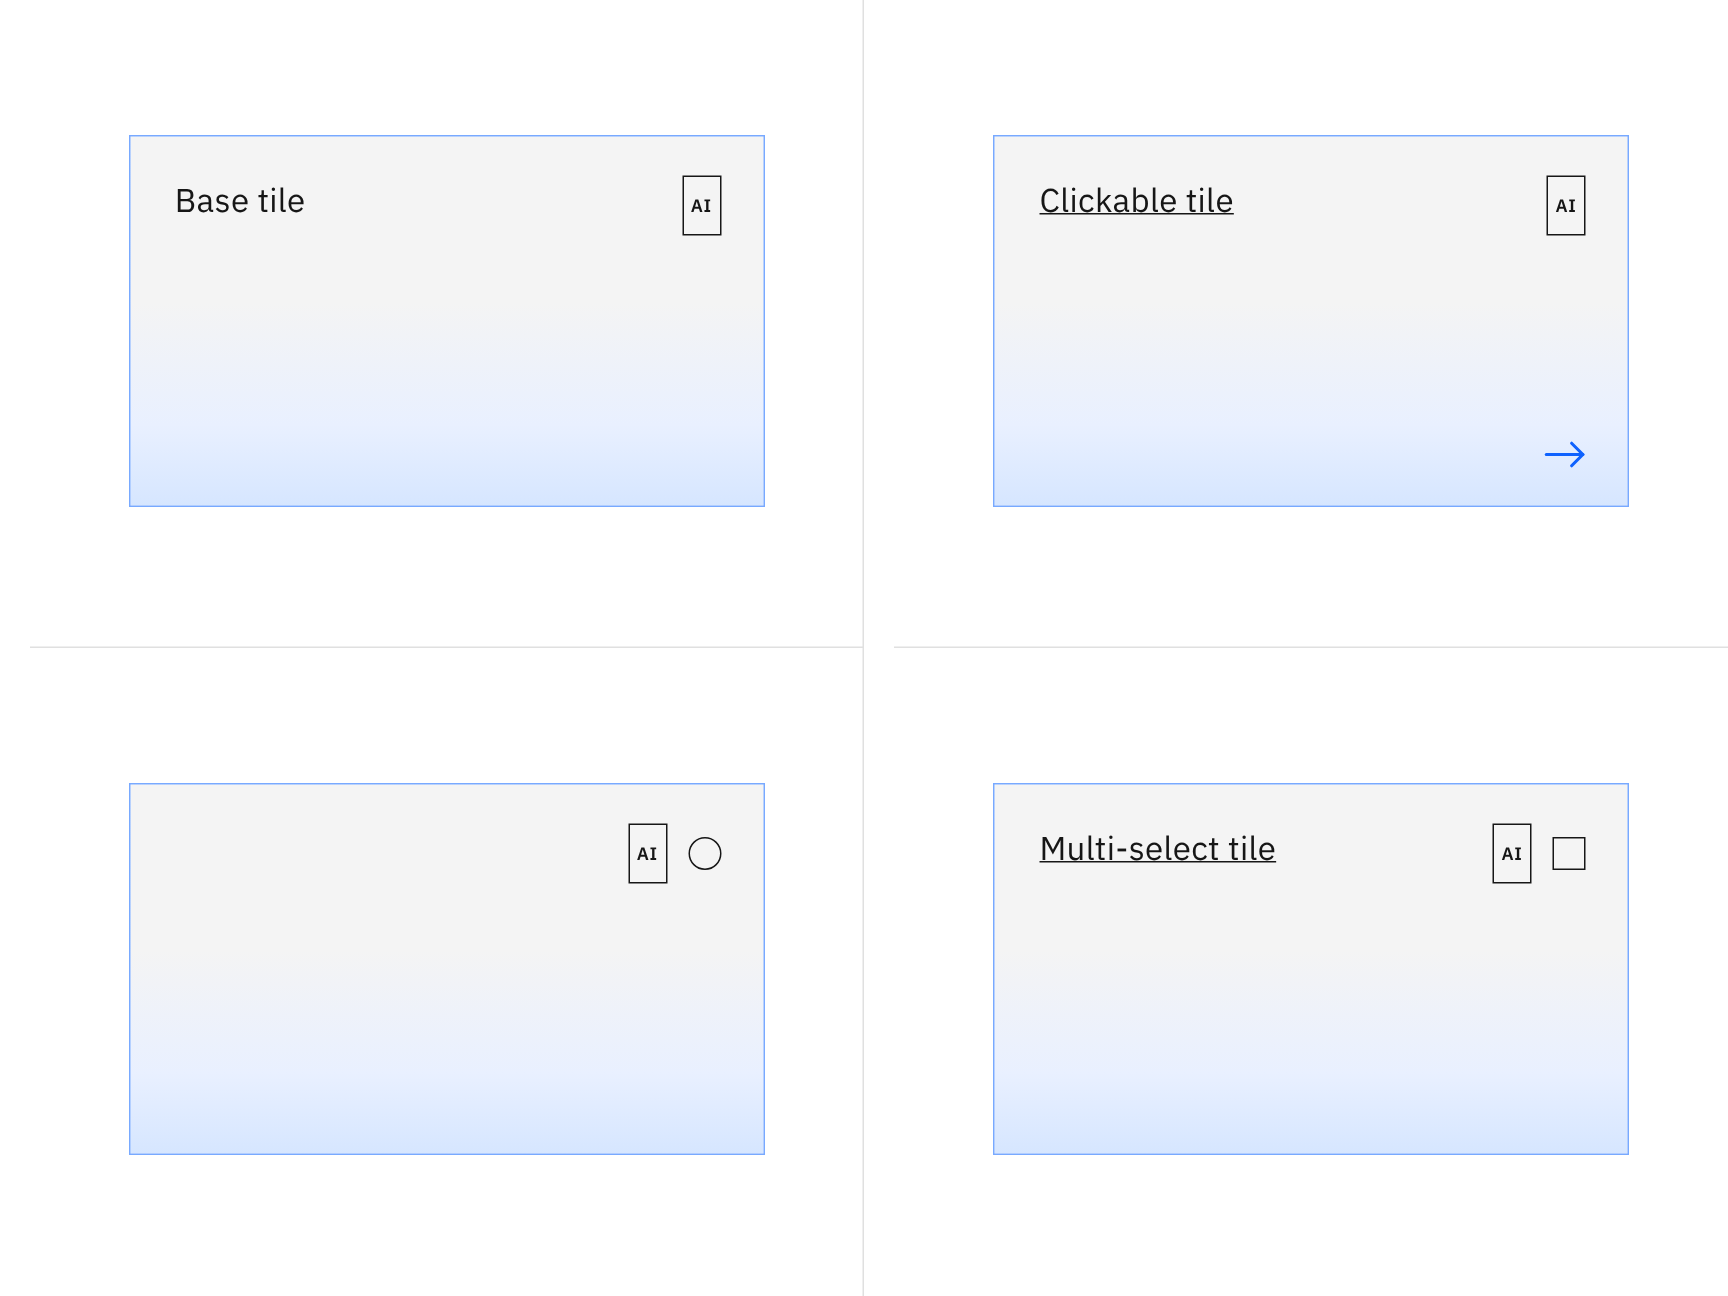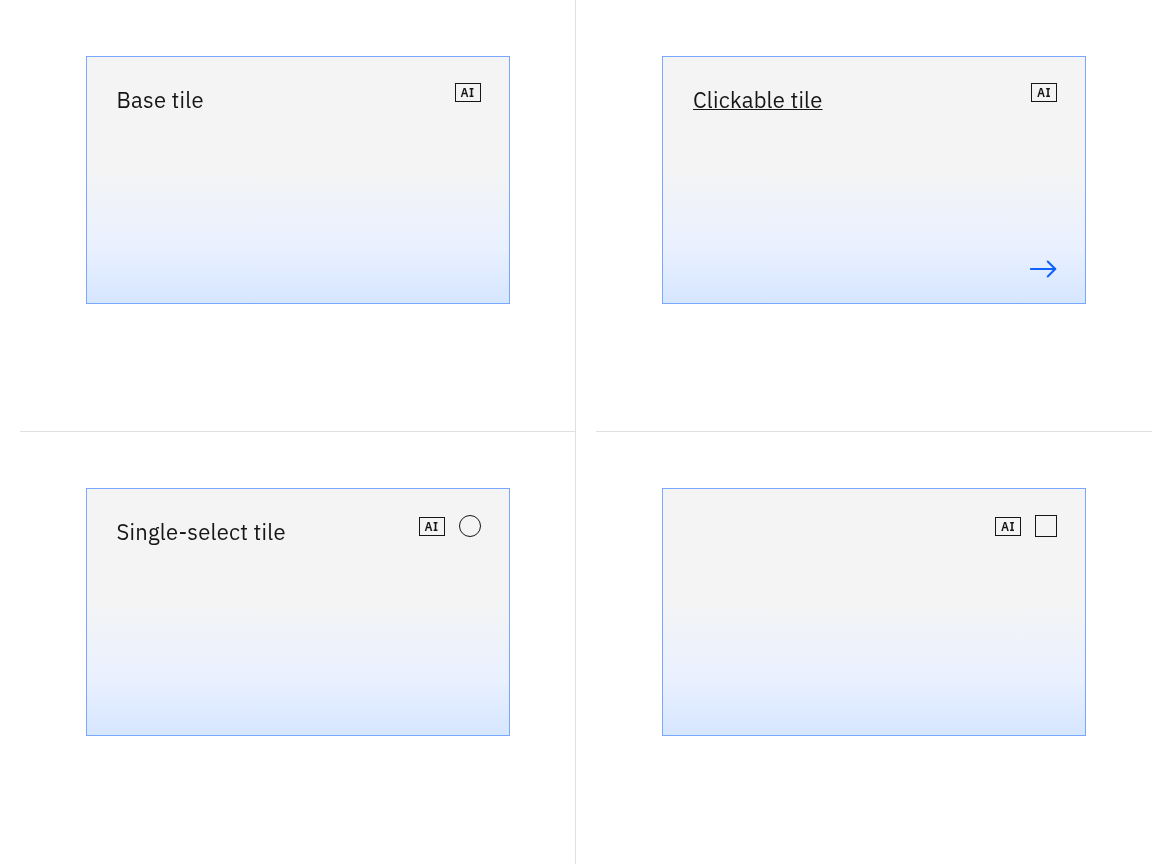--- a/index.html
+++ b/index.html
@@ -16,21 +16,21 @@
     grid-template-columns:576px 576px;
     grid-template-rows:432px 432px;
   }
   .cell{
     position:relative;
     border-right:1px solid #e0e0e0;
     border-bottom:1px solid #e0e0e0;
     display:flex;
     align-items:flex-start;
     justify-content:center;
-    padding-top:56px;
+    padding-top:90px;
     margin-left:20px;
   }
   .cell:nth-child(2),.cell:nth-child(4){border-right:none;text-decoration:underline;}
   .cell:nth-child(3),.cell:nth-child(4){border-bottom:none;}
   .tile{
     width:424px;
     height:248px;
     border:1px solid var(--tile-border);
     background:linear-gradient(180deg,#f4f4f4 0%,#f4f4f4 45%,#e9f0ff 78%,#d6e6ff 100%);
     position:relative;
@@ -40,21 +40,21 @@
   .tile-title{
     font-size:22px;
     font-weight:400;
     letter-spacing:0.2px;
   }
   
   .ai-badge{
     display:inline-flex;
     align-items:center;
     justify-content:center;
-    height:19px;
+    height:40px;
     min-width:26px;
     padding:0 3px;
     border:1.5px solid #161616;
     font-size:12px;
     font-weight:600;
     letter-spacing:0.5px;
     font-family:"IBM Plex Sans",Arial,sans-serif;
     text-align:center;
   }
   .tile .top-right{
@@ -104,30 +104,30 @@
         <svg viewBox="0 0 32 24" width="30" height="24" fill="none" stroke="currentColor" stroke-width="2.2">
           <line x1="2" y1="12" x2="28" y2="12" stroke-linecap="round"></line>
           <polyline points="20,4 28,12 20,20" stroke-linecap="round" stroke-linejoin="round"></polyline>
         </svg>
       </span>
     </div>
   </div>
 
   <div class="cell">
     <div class="tile">
-      <span class="tile-title">Single-select tile</span>
       <div class="top-right">
         <span class="ai-badge">AI</span>
         <span class="radio"></span>
       </div>
     </div>
   </div>
 
   <div class="cell">
     <div class="tile">
+      <span class="tile-title">Multi-select tile</span>
       <div class="top-right">
         <span class="ai-badge">AI</span>
         <span class="checkbox"></span>
       </div>
     </div>
   </div>
 
 </div>
 
 </body></html>

